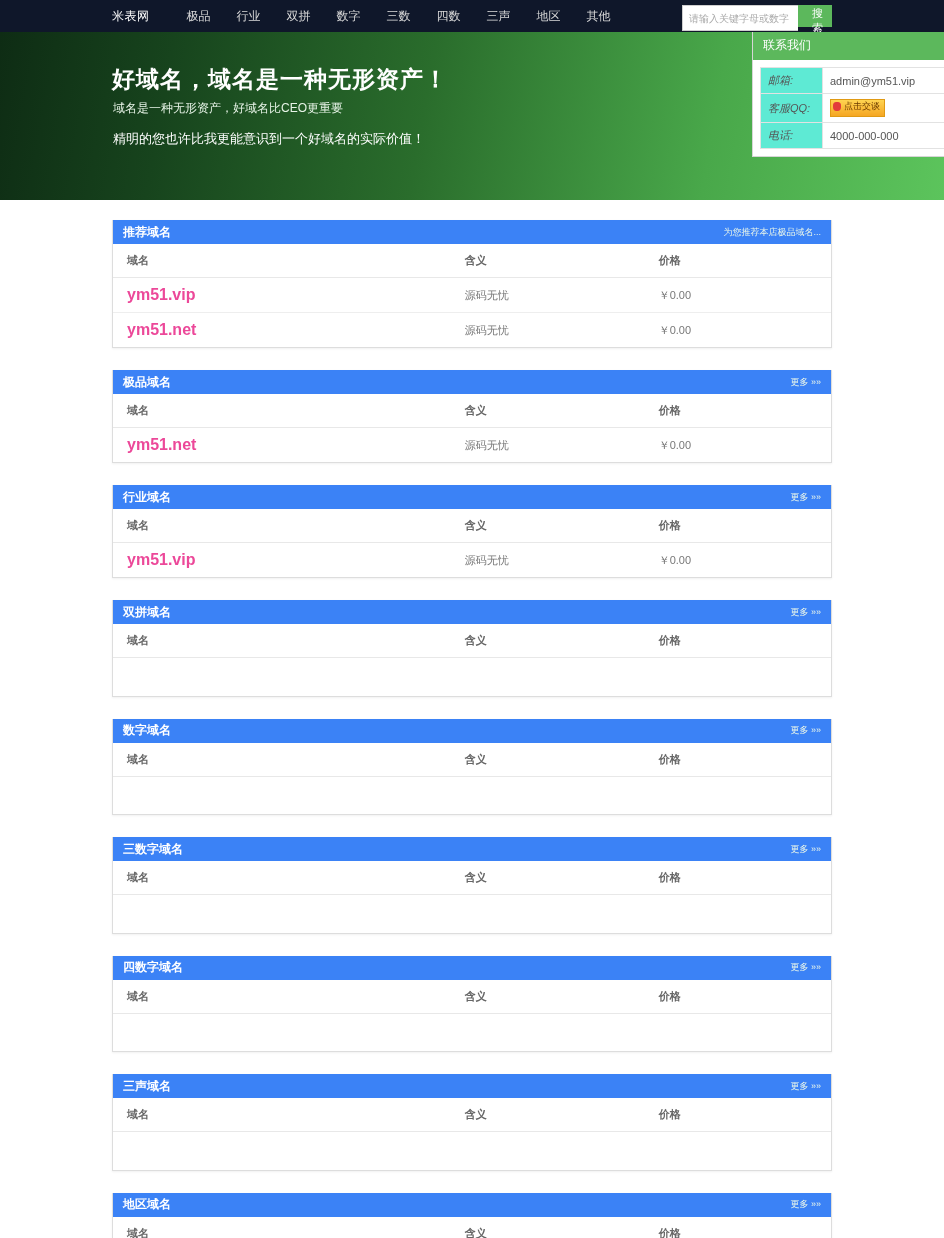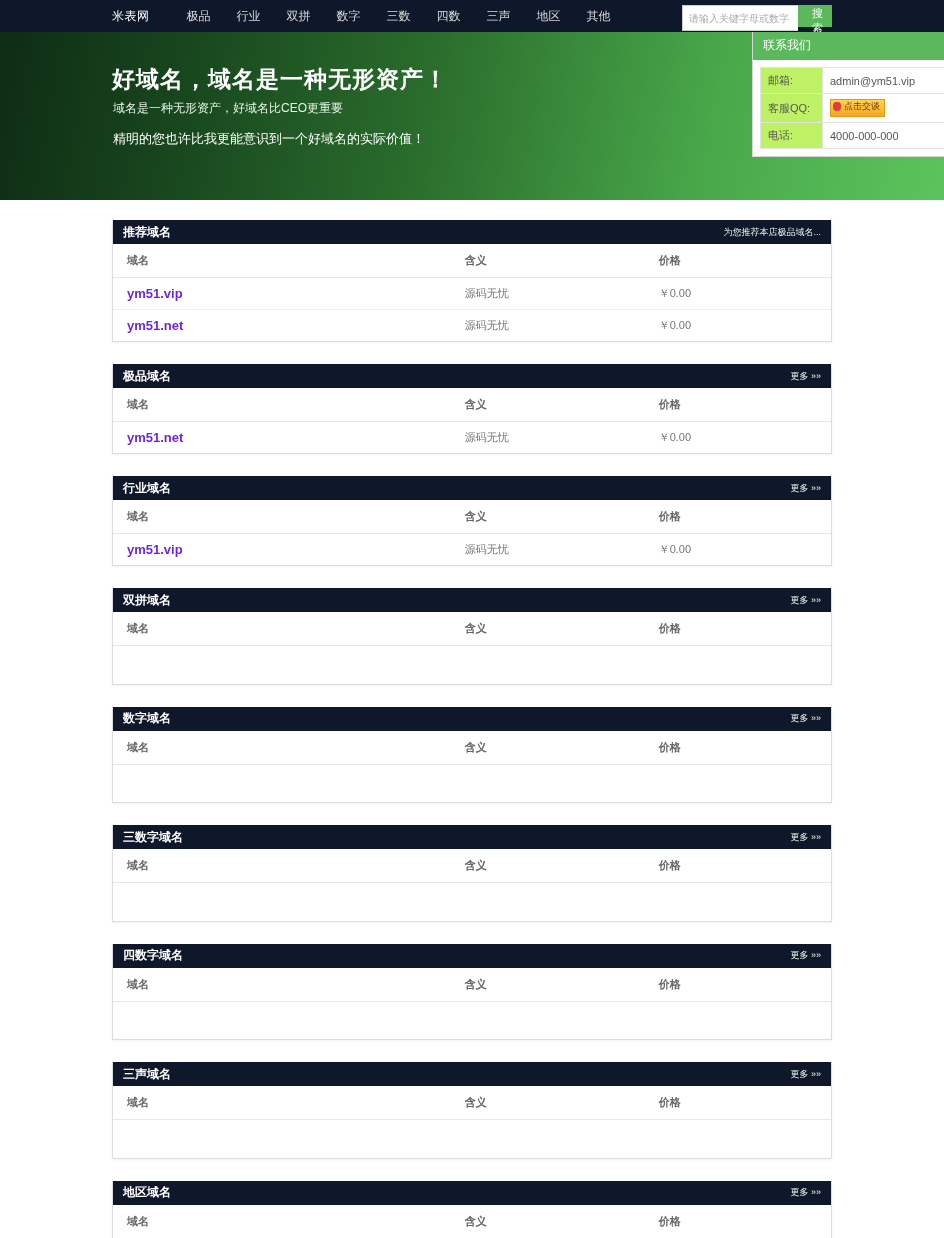--- a/index.html
+++ b/index.html
@@ -119,21 +119,21 @@
     font-size: 12px;
     padding: 6px 10px;
   }
   .contact-body { padding: 7px; background: #fff; }
   .contact-table { width: 100%; border-collapse: collapse; font-size: 11px; }
   .contact-table td {
     border: 1px solid #e2e2e2;
     padding: 5px 7px;
     color: #555;
   }
-  .contact-table td.lbl { width: 62px; background: #bef264; }
+  .contact-table td.lbl { width: 62px; background: #5eead4; font-style: italic; }
   .qq-badge {
     display: inline-block;
     background: linear-gradient(#ffd451, #f5a623);
     border: 1px solid #e09a14;
     border-radius: 0;
     font-size: 9px;
     color: #6b3b00;
     padding: 1px 4px 4px 13px;
     position: relative;
     line-height: 11px;
@@ -155,21 +155,21 @@
     padding-bottom: 24px;
   }
   .panel {
     background: #fff;
     border: 1px solid #ddd;
     border-top: none;
     margin-bottom: 22px;
     box-shadow: 0 1px 2px rgba(0,0,0,.06);
   }
   .panel-head {
-    background: #0f172a;
+    background: #3b82f6;
     color: #fff;
     height: 24px;
     display: flex;
     align-items: center;
     justify-content: space-between;
     padding: 0 10px;
     font-size: 12px;
     gap: 28px;
   }
   .panel-head .ptitle { font-weight: bold; }
@@ -190,23 +190,23 @@
   .tbl td {
     padding: 8px 0;
     border-bottom: 1px solid #eee;
     color: #777;
   }
   .tbl tr:last-child td { border-bottom: none; }
   .col-name { width: 49%; padding-left: 14px !important; }
   .col-mean { width: 27%; }
   .col-price { width: 24%; }
   .dom-link {
-    color: #6d28d9;
+    color: #ec4899;
     font-weight: bold;
-    font-size: 13px;
+    font-size: 16px;
     text-decoration: none;
     cursor: pointer;
   }
   .empty-body { height: 38px; }
 </style>
 </head>
 <body>
 
 <div class="topbar">
   <span class="brand">米表网</span>

